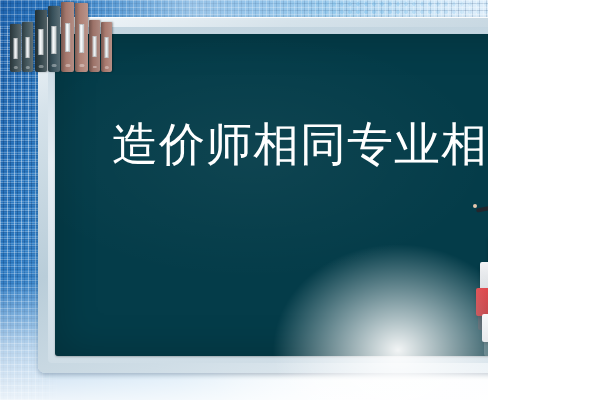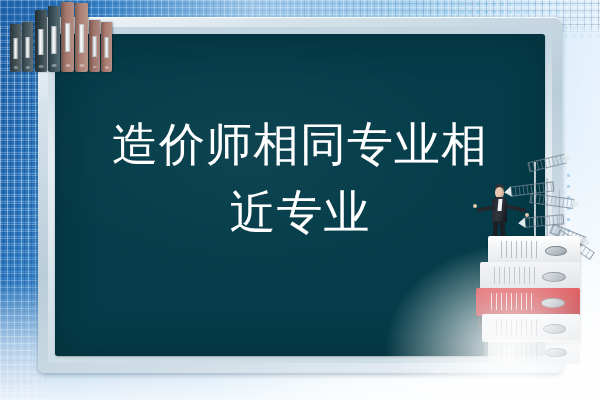--- a/index.html
+++ b/index.html
@@ -8,21 +8,21 @@
   }
   body {
     width: 600px;
     height: 400px;
     overflow: hidden;
     font-family: "Liberation Sans", sans-serif;
   }
 
   #stage {
     position: relative;
-    width: 600px;
+    width: 488px;
     height: 400px;
     overflow: hidden;
     background: #6d28d9;
   }
 
   
   .bg-base {
     position: absolute;
     inset: 0;
     background: linear-gradient(105deg,
@@ -326,21 +326,20 @@
   <div class="bg-bottom-wash"></div>
 
   <div class="board-frame"></div>
   <div class="board-frame-inner"></div>
   <div class="board-surface">
     <div class="board-sheen"></div>
   </div>
 
   <div class="title-block">
     <div class="title-line l1">造价师相同专业相</div>
-    <div class="title-line l2">近专业</div>
   </div>
 
   <div class="binder-row" id="binder-row">
       <div class="binder" style="left: 0px; width: 11px; height: 48px; background: linear-gradient(to right, rgba(0, 0, 0, 0.28), rgb(58, 74, 79) 38%, rgba(255, 255, 255, 0.16)) rgb(58, 74, 79);">
         <div class="lbl"></div>
         <div class="ring"></div>
       </div>
       <div class="binder" style="left: 12px; width: 11px; height: 50px; background: linear-gradient(to right, rgba(0, 0, 0, 0.28), rgb(65, 84, 90) 38%, rgba(255, 255, 255, 0.16)) rgb(65, 84, 90);">
         <div class="lbl"></div>
         <div class="ring"></div>

